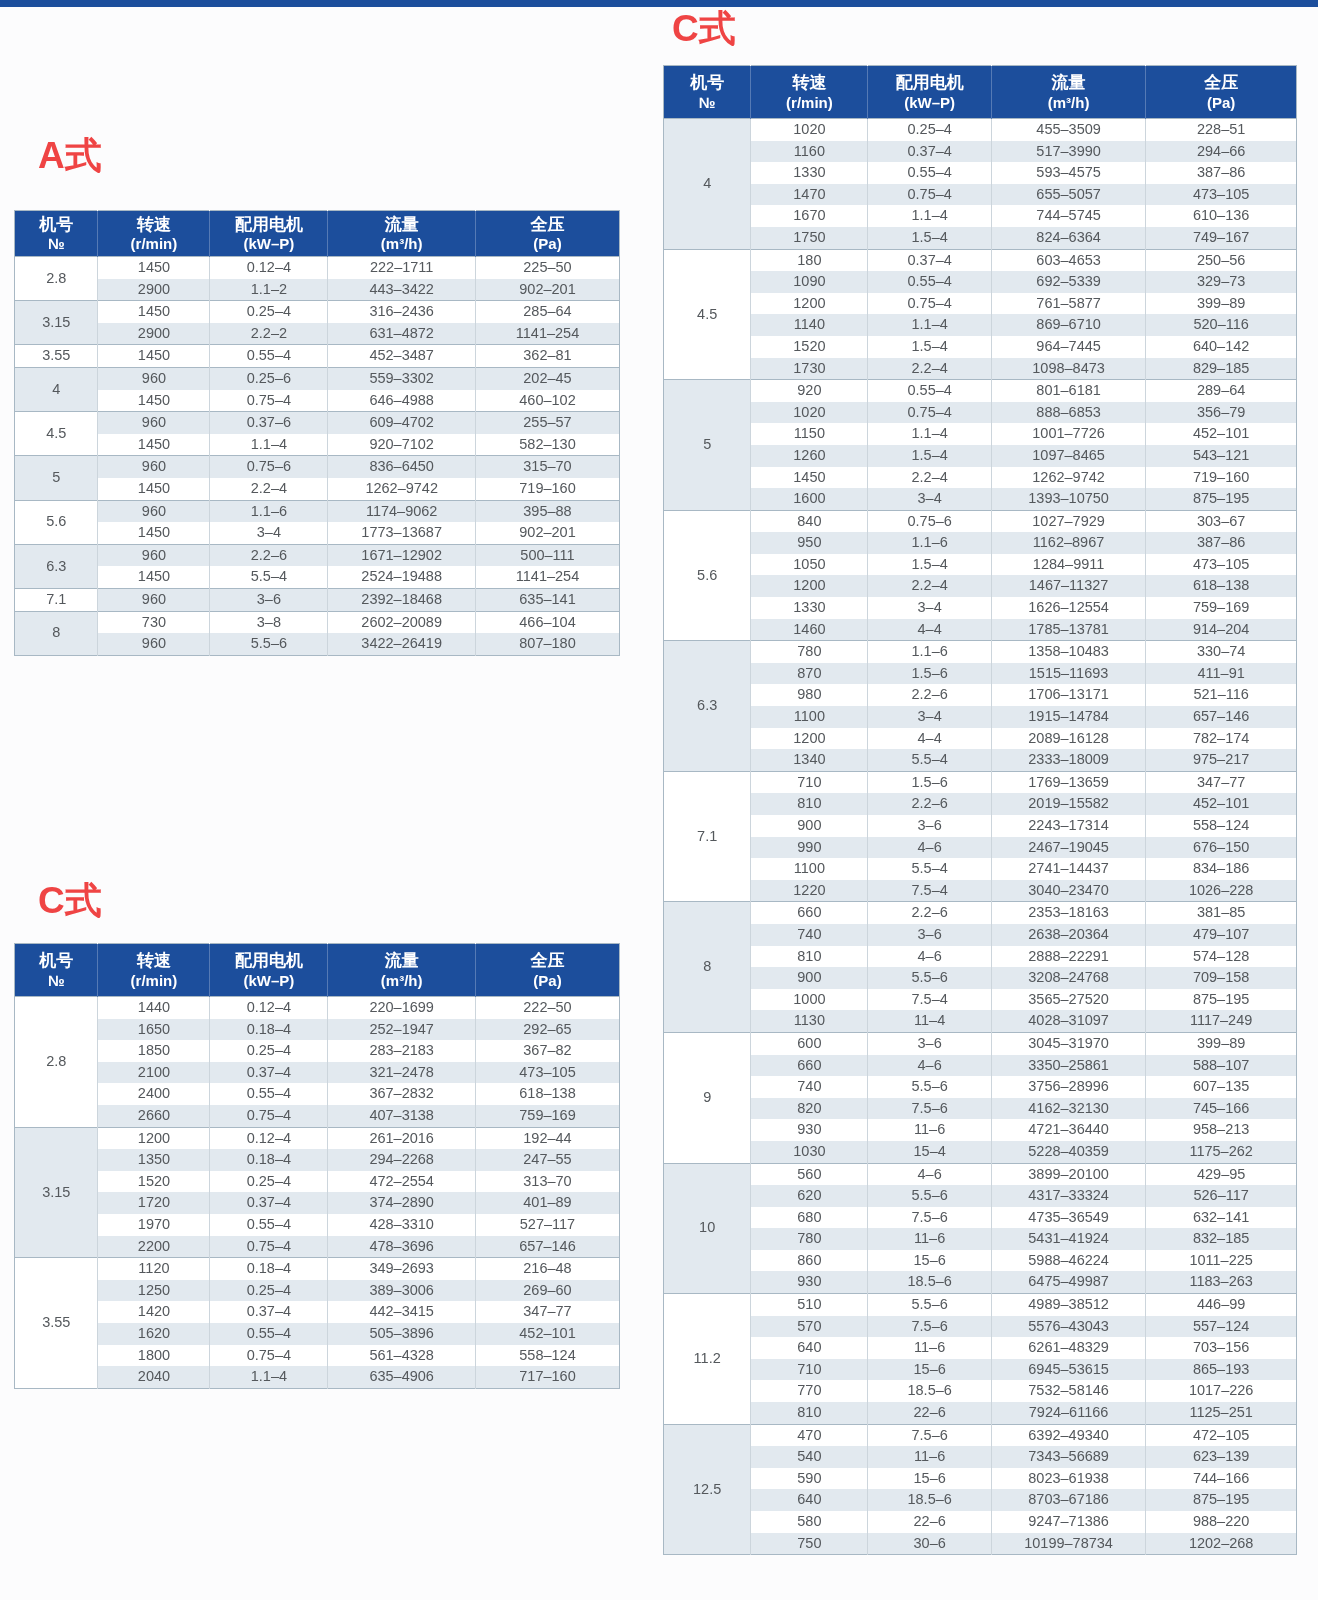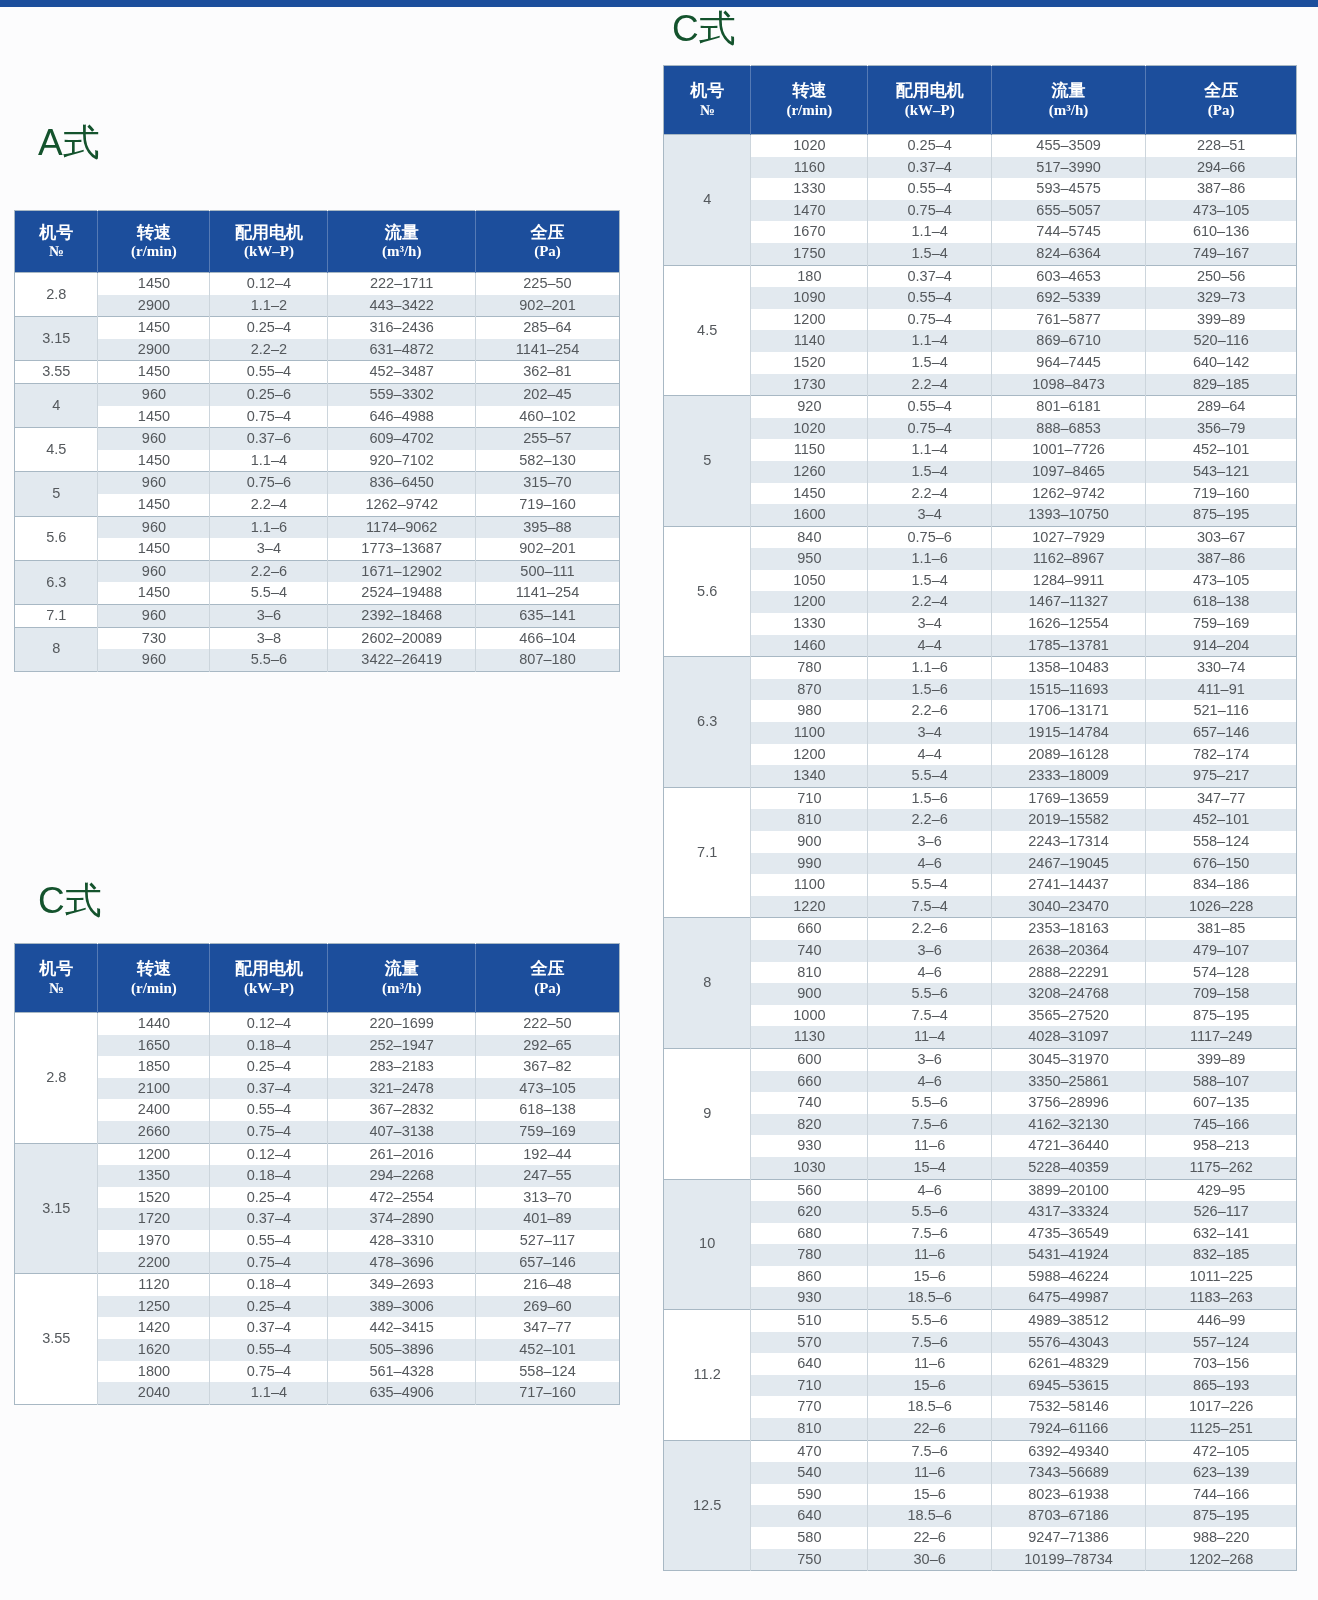--- a/index.html
+++ b/index.html
@@ -7,30 +7,30 @@
     --shade:#e2e9ef;
     --grid:#ccd5dc;
     --outer:#a8b8c4;
   }
   html,body{margin:0;padding:0;}
   body{background:#fcfcfd;font-family:"Liberation Sans",sans-serif;}
   .page{position:relative;width:1318px;height:1600px;overflow:hidden;background:#fcfcfd;}
   .topbar{position:absolute;left:0;top:0;width:100%;height:7px;background:var(--accent);}
   .title-band{position:absolute;left:14px;top:13px;width:606px;height:37px;background:#e3e3e3;display:flex;align-items:center;}
   .title-text{margin-left:25px;font-size:24px;font-weight:bold;color:#1e5aab;white-space:nowrap;}
-  .sec-heading{position:absolute;margin:0;font-size:37px;font-weight:normal;color:#14532d;line-height:1;}
-  #h-a{left:38px;top:124px;}
+  .sec-heading{position:absolute;margin:0;font-size:37px;font-weight:bold;color:#ef4444;line-height:1;}
+  #h-a{left:38px;top:137px;}
   #h-cl{left:38px;top:882px;}
   #h-cr{left:672px;top:10px;}
   .tbl{position:absolute;}
   #t-a{left:14px;top:210px;width:606px;}
   #t-cl{left:14px;top:943px;width:606px;}
   #t-cr{left:663px;top:65px;width:634px;}
   table{width:100%;border-collapse:collapse;table-layout:fixed;background:#fff;border:1px solid var(--outer);}
-  th{background:var(--accent);color:#fff;text-align:center;vertical-align:middle;padding:8px;border-left:1px solid rgba(255,255,255,.25);font-family:Liberation Serif, serif;}
+  th{background:var(--accent);color:#fff;text-align:center;vertical-align:middle;padding:0;border-left:1px solid rgba(255,255,255,.25);}
   th:first-child{border-left:none;}
   #t-a th{height:45px;}
   #t-cl th,#t-cr th{height:52px;}
   th .zh{font-size:17px;font-weight:bold;line-height:1.2;}
   th .en{font-size:15px;font-weight:bold;line-height:1.15;}
   td{text-align:center;vertical-align:middle;padding:0;font-size:14.5px;color:#54585c;height:21.6px;line-height:21.6px;border-left:1px solid var(--grid);overflow:hidden;white-space:nowrap;}
   td.grp{border-left:none;background:#fff;}
   td.grp.gshade{background:var(--shade);}
   tr.shaded td.val{background:var(--shade);}
   tr.grp-start td{border-top:1px solid var(--outer);}

